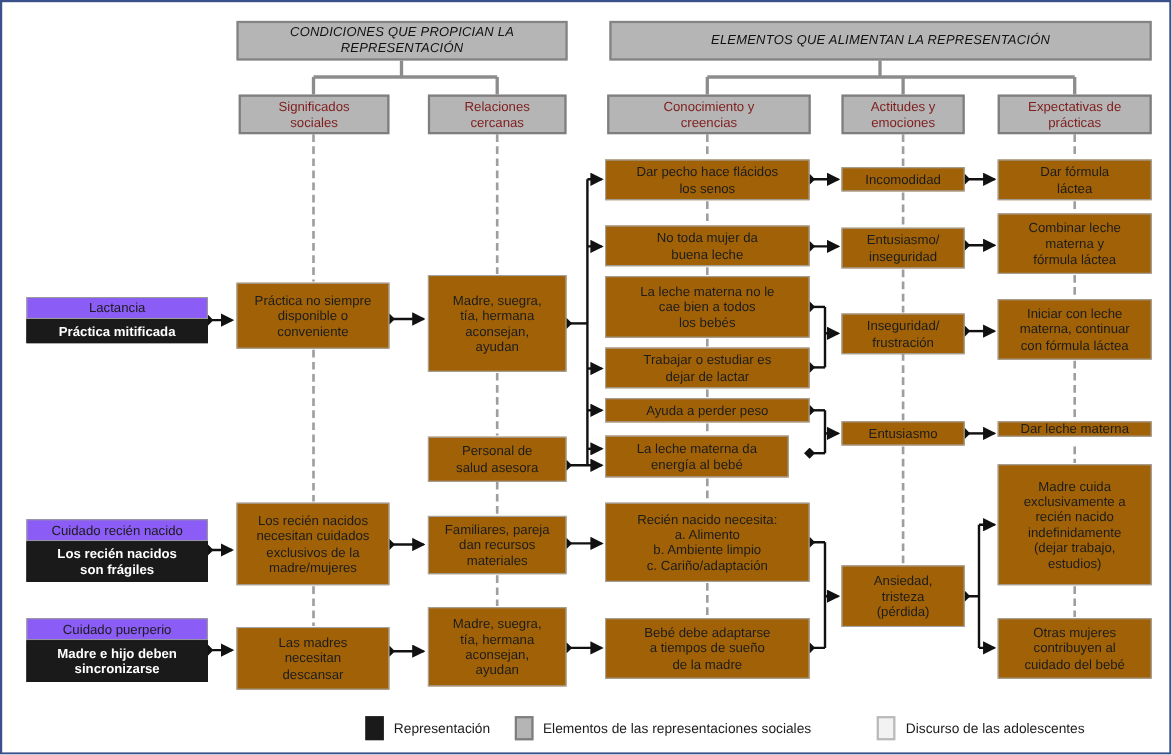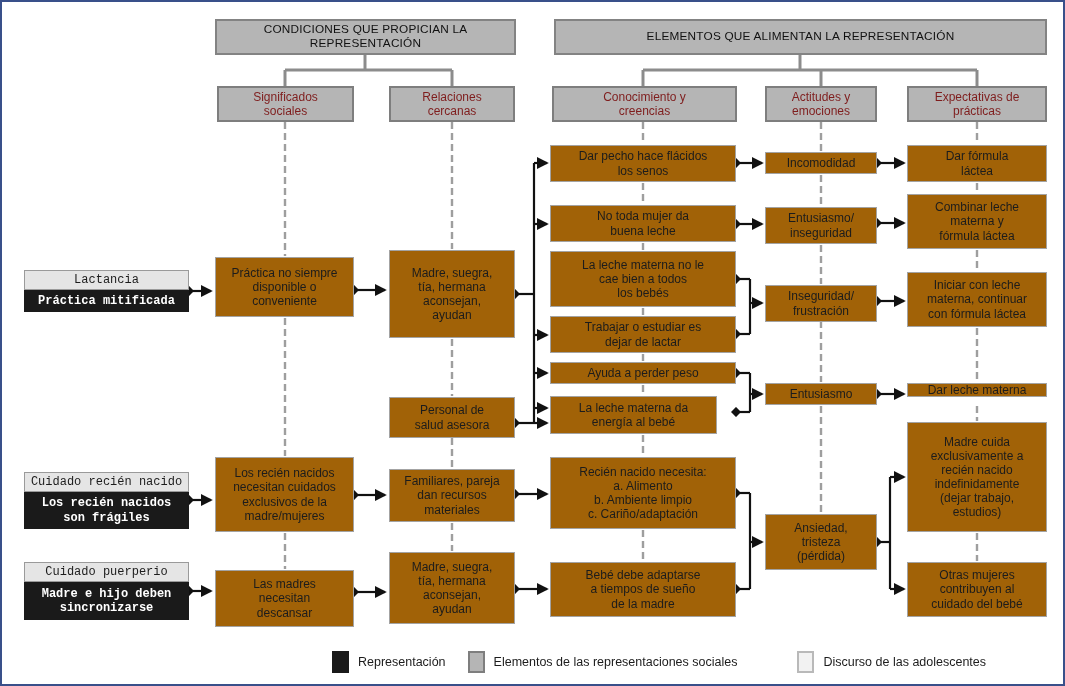--- a/index.html
+++ b/index.html
@@ -2,25 +2,25 @@
 <html><head>
 <meta charset="utf-8">
 <style>
   html,body{margin:0;padding:0;background:#fff;}
   .canvas{position:relative;width:1065px;height:686px;background:#ffffff;
     border:2px solid #39508a;box-sizing:border-box;
     font-family:"Liberation Sans",sans-serif;color:#1c1c1c;overflow:hidden;}
   svg.links{position:absolute;left:0;top:0;pointer-events:none;}
   .box{position:absolute;box-sizing:border-box;display:flex;align-items:center;justify-content:center;
     text-align:center;white-space:pre-line;font-size:12px;line-height:1.18;padding:2px 3px;}
-  .hdr{background:#b5b5b5;border:2px solid #838383;font-size:11.8px;letter-spacing:.2px;color:#111;}
+  .hdr{background:#b5b5b5;border:2px solid #838383;font-size:11.8px;letter-spacing:.2px;color:#111;font-style:italic;}
   .sub{background:#b5b5b5;border:2px solid #7e7e7e;color:#7f1d1d;}
   .lite{background:#a16207;border:1.5px solid #a3a3a3;}
-  .wht{background:#e5e5e5;border:1.5px solid #9a9a9a;font-family:Liberation Mono, monospace;}
-  .blk{background:#1a1a1a;color:#ffffff;font-weight:bold;border:1px solid #1a1a1a;font-family:Liberation Mono, monospace;}
+  .wht{background:#8b5cf6;border:1.5px solid #9a9a9a;}
+  .blk{background:#1a1a1a;color:#ffffff;font-weight:bold;border:1px solid #1a1a1a;}
   .legend{position:absolute;left:330px;top:646px;height:28px;display:flex;align-items:center;font-size:12.5px;}
   .legend .item{display:flex;align-items:center;}
   .sw{width:17px;height:22px;margin-right:9px;box-sizing:border-box;display:inline-block;}
   .sw-blk{background:#1a1a1a;}
   .sw-gray{background:#b5b5b5;border:2px solid #7e7e7e;}
   .sw-lite{background:#f2f2f2;border:2px solid #b9b9b9;}
 </style>
 </head>
 <body>
 

